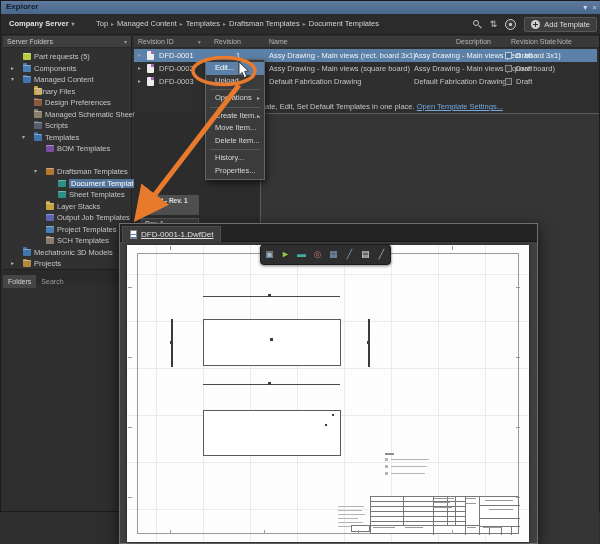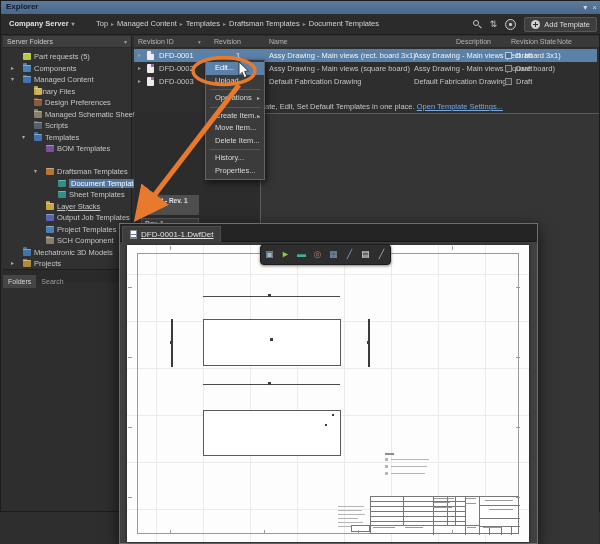--- a/index.html
+++ b/index.html
@@ -220,33 +220,33 @@
         <div class="titem sel" style="top: 129.5px;">
           <span class="ticon doc" style="left: 55px; background: rgb(46, 143, 134);"></span>
           <span class="tlabel" style="left: 66px;">Document Templates</span>
         </div>
         <div class="titem" style="top: 141px;">
           <span class="ticon doc" style="left: 55px; background: rgb(46, 143, 134);"></span>
           <span class="tlabel" style="left: 66px;">Sheet Templates</span>
         </div>
         <div class="titem" style="top: 152.5px;">
           <span class="ticon folder" style="left: 43px; background: rgb(201, 165, 62);"></span>
-          <span class="tlabel" style="left: 54px; text-decoration: underline;">Layer Stacks</span>
+          <span class="tlabel" style="left: 54px;">Layer Stacks</span>
         </div>
         <div class="titem" style="top: 164px;">
           <span class="ticon doc" style="left: 43px; background: rgb(90, 100, 176);"></span>
           <span class="tlabel" style="left: 54px;">Output Job Templates</span>
         </div>
         <div class="titem" style="top: 175.5px;">
           <span class="ticon doc" style="left: 43px; background: rgb(74, 127, 181);"></span>
           <span class="tlabel" style="left: 54px;">Project Templates</span>
         </div>
         <div class="titem" style="top: 187px;">
           <span class="ticon folder" style="left: 43px; background: rgb(138, 127, 106);"></span>
-          <span class="tlabel" style="left: 54px;">SCH Component</span>
+          <span class="tlabel" style="left: 54px;">SCH Templates</span>
         </div>
         <div class="titem" style="top: 198.5px;">
           <span class="ticon folder" style="left: 20px; background: rgb(63, 116, 173);"></span>
           <span class="tlabel" style="left: 31px;">Mechatronic 3D Models</span>
         </div>
         <div class="titem" style="top: 210px;">
           <span class="tarrow" style="left: 8px;">▸</span>
           <span class="ticon folder" style="left: 20px; background: rgb(176, 138, 60);"></span>
           <span class="tlabel" style="left: 31px;">Projects</span>
         </div>

